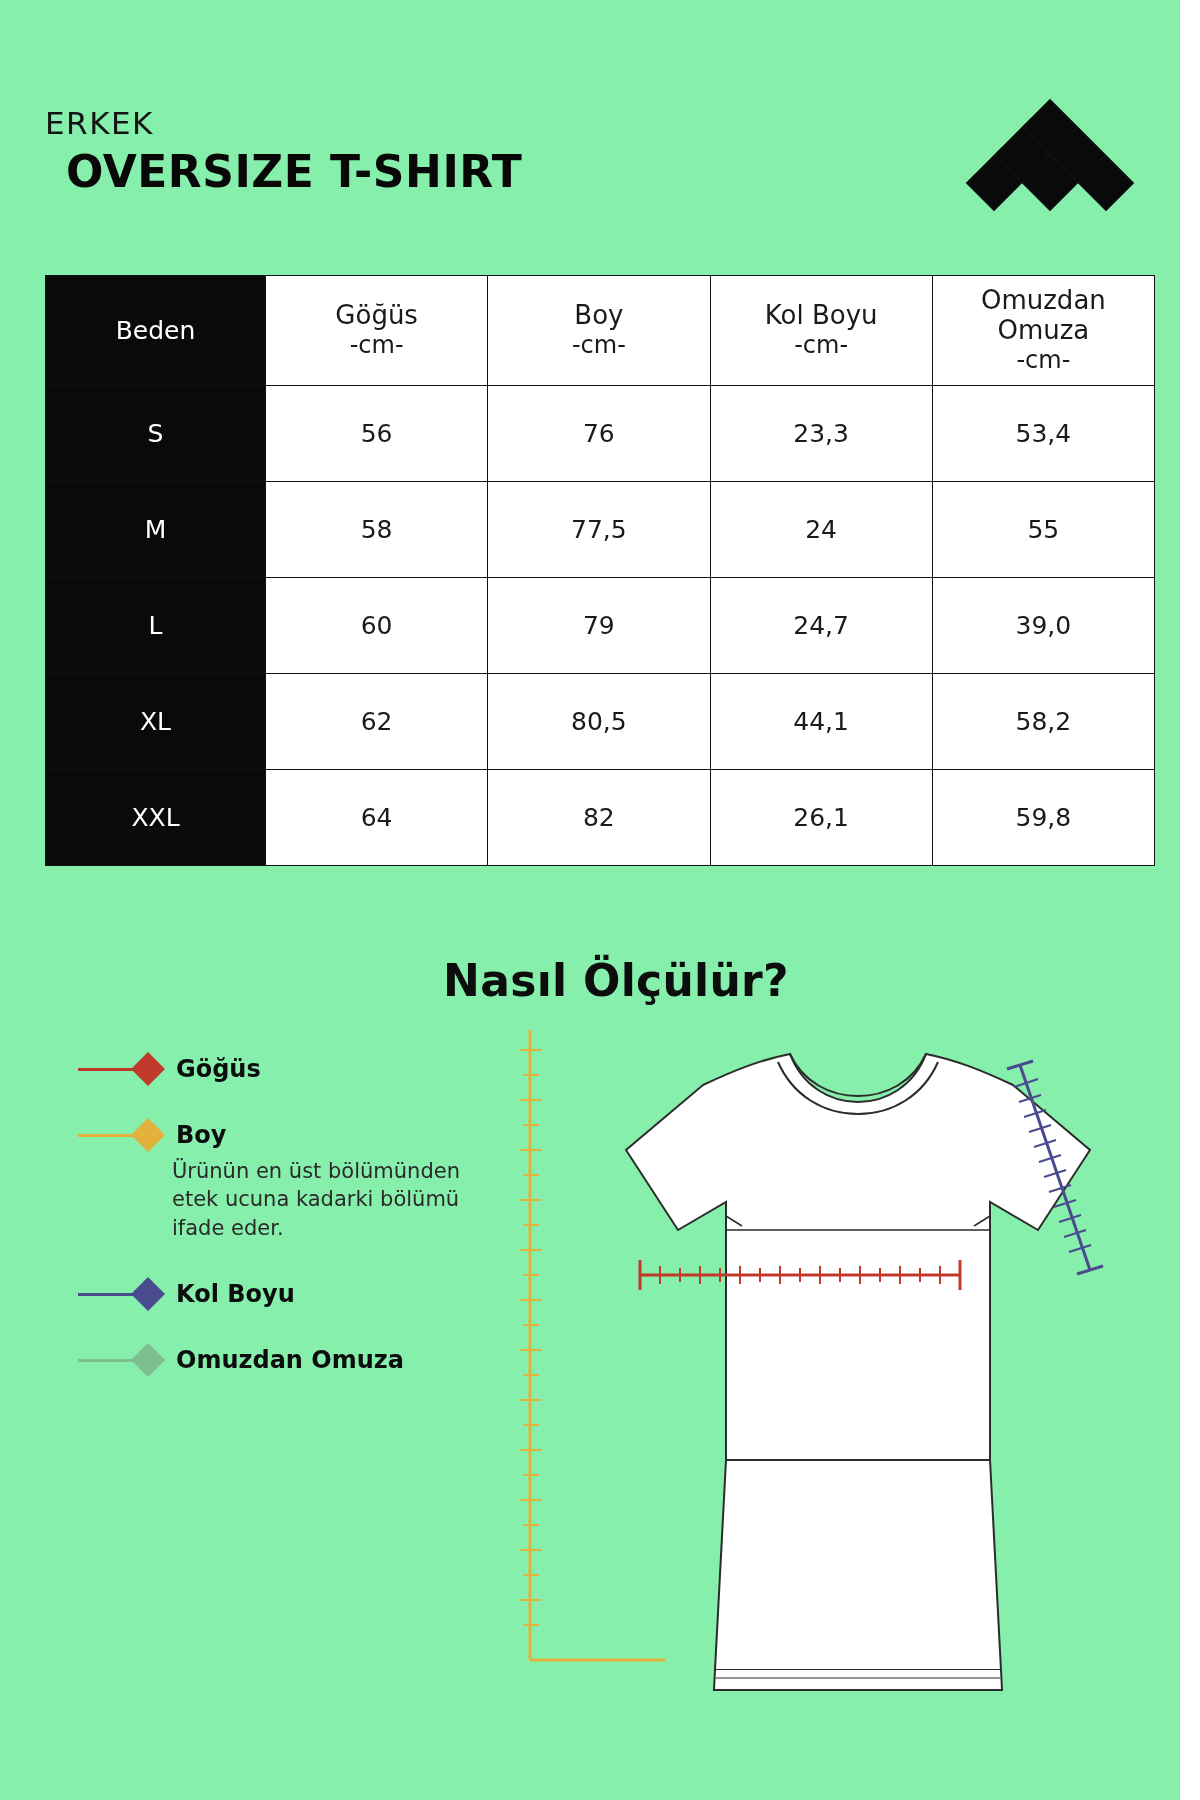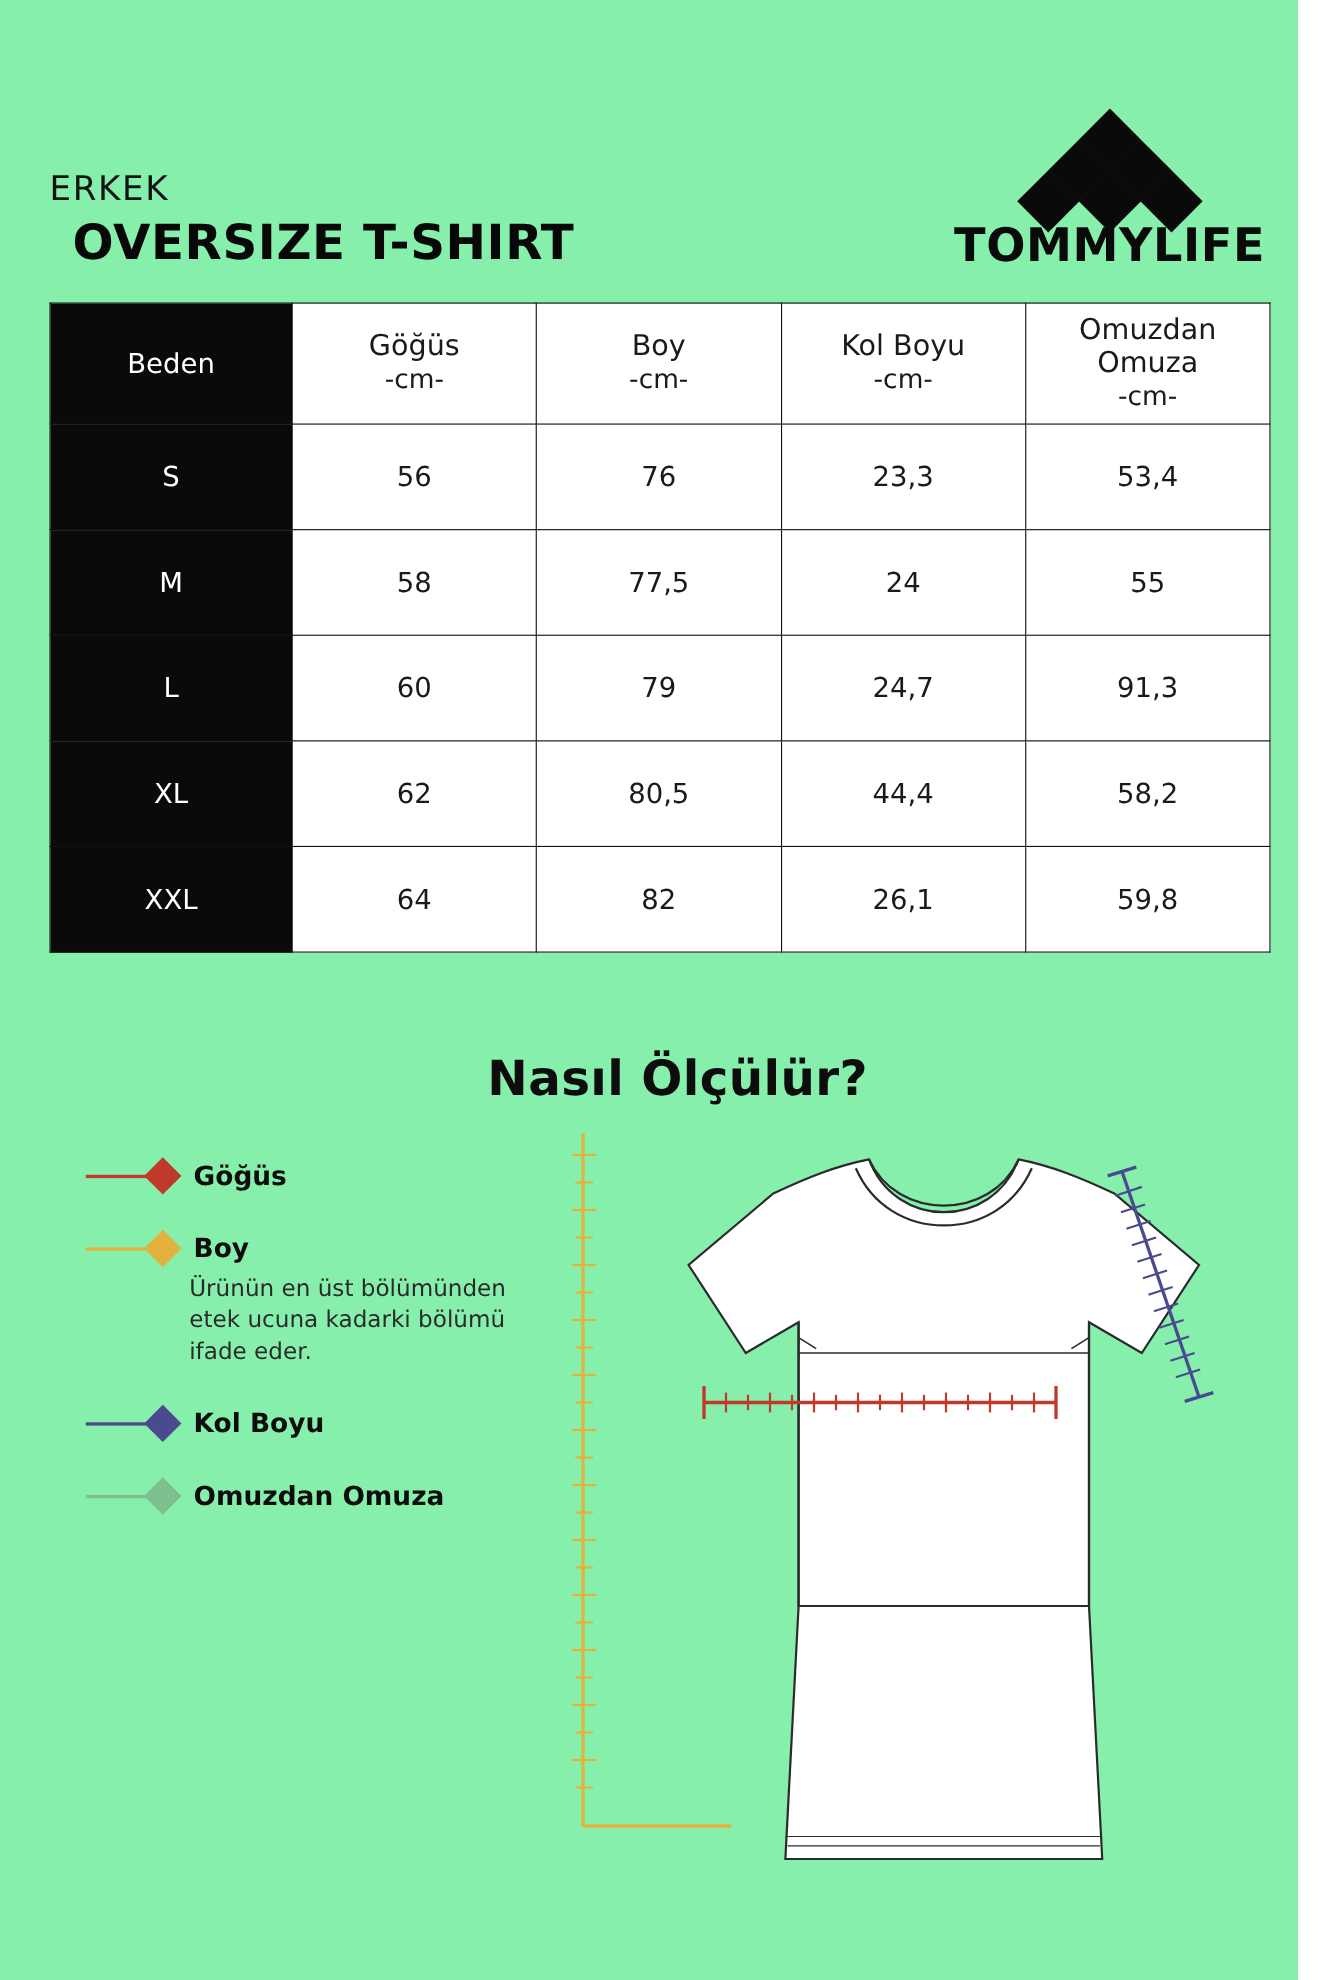--- a/index.html
+++ b/index.html
@@ -172,21 +172,20 @@
     </div>
     <div class="brand-block">
       <div class="brand-mark">
         <span class="dmd" style="left:80px; top:2px;"></span>
         <span class="dmd" style="left:52px; top:30px;"></span>
         <span class="dmd" style="left:108px; top:30px;"></span>
         <span class="dmd" style="left:24px; top:58px;"></span>
         <span class="dmd" style="left:80px; top:58px;"></span>
         <span class="dmd" style="left:136px; top:58px;"></span>
       </div>
-      <div class="brand-name">TOMMYLIFE</div>
     </div>
   </div>
 
   <div class="table-wrap">
     <table class="size-table">
       <thead>
         <tr>
           <th class="col-beden hdr-black">Beden</th>
           <th class="hdr-cell">
             <span class="line1">Göğüs</span>
@@ -219,27 +218,27 @@
           <td>58</td>
           <td>77,5</td>
           <td>24</td>
           <td>55</td>
         </tr>
         <tr>
           <td class="cell-black">L</td>
           <td>60</td>
           <td>79</td>
           <td>24,7</td>
-          <td>91,3</td>
+          <td>39,0</td>
         </tr>
         <tr>
           <td class="cell-black">XL</td>
           <td>62</td>
           <td>80,5</td>
-          <td>44,4</td>
+          <td>44,1</td>
           <td>58,2</td>
         </tr>
         <tr>
           <td class="cell-black">XXL</td>
           <td>64</td>
           <td>82</td>
           <td>26,1</td>
           <td>59,8</td>
         </tr>
       </tbody>

